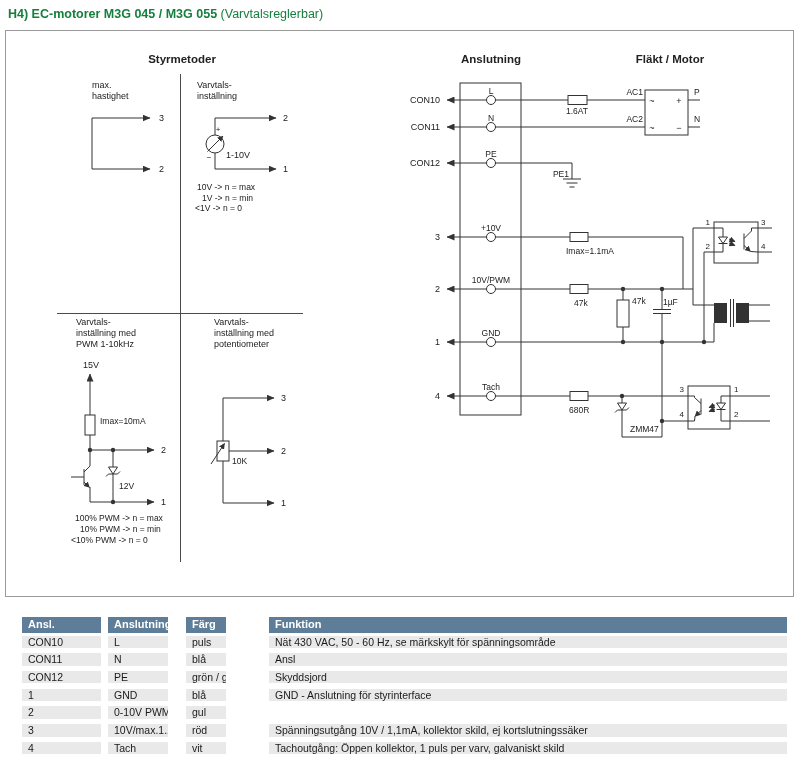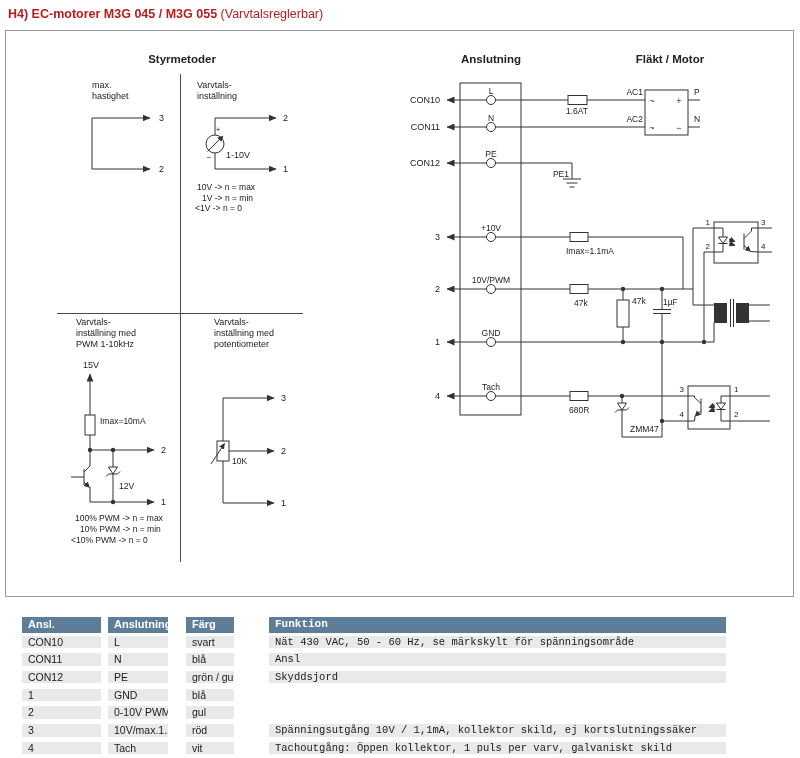--- a/index.html
+++ b/index.html
@@ -1,41 +1,41 @@
 <!DOCTYPE html>
 <html><head>
 <meta charset="utf-8">
 <style>
   html,body{margin:0;padding:0;}
   body{
     width:800px;height:758px;position:relative;overflow:hidden;background:#fff;
     font-family:"Liberation Sans","DejaVu Sans",sans-serif;color:#111;
   }
-  .title{position:absolute;left:8px;top:7px;font-size:12.5px;color:#b91c1c;white-space:nowrap;}
+  .title{position:absolute;left:8px;top:7px;font-size:12.5px;color:#15803d;white-space:nowrap;}
   .title .b{font-weight:bold;}
   svg.diag{position:absolute;left:0;top:0;}
   svg.diag line, svg.diag polyline, svg.diag path.w{stroke:#333;stroke-width:1;fill:none;}
   svg.diag .thin{stroke:#4a4a4a;}
   svg.diag .border{fill:none;stroke:#9a9a9a;stroke-width:1;}
   svg.diag rect.comp{fill:#fff;stroke:#333;stroke-width:1;}
   svg.diag rect.blk{fill:#333;stroke:none;}
   svg.diag circle.term{fill:#fff;stroke:#333;stroke-width:1;}
   svg.diag circle.node{fill:#333;stroke:none;}
   svg.diag polygon.dio{fill:none;stroke:#333;stroke-width:1;}
   svg.diag text{fill:#222;font-family:"Liberation Sans","DejaVu Sans",sans-serif;}
   .t8{font-size:8px;} .t85{font-size:8.5px;} .t9{font-size:9px;}
   .tb{font-size:11.5px;font-weight:bold;fill:#000;}
   .mid{text-anchor:middle;} .end{text-anchor:end;}
   .tbl{position:absolute;left:0;top:0;width:800px;height:758px;}
   .trow{position:absolute;left:16px;width:800px;height:12.5px;}
   .trow .c{position:absolute;top:0;height:100%;box-sizing:border-box;padding-left:6px;
     background:#e9e9e9;font-size:10.5px;line-height:12.5px;color:#1a1a1a;white-space:nowrap;overflow:hidden;}
   .trow.thead{height:15.5px;}
   .trow.thead .c{background:#5e7d98;color:#fff;font-weight:bold;font-size:11px;line-height:15.5px;}
-  .c0{left:6px;width:79px;} .c1{left:92px;width:60px;} .c2{left:170px;width:48px;} .c3{left:253px;width:457px;font-family:Liberation Mono, monospace;}
+  .c0{left:6px;width:79px;} .c1{left:92px;width:60px;} .c2{left:170px;width:40px;} .c3{left:253px;width:518px;}
 </style>
 </head>
 <body>
 
 <div class="title"><span class="b">H4) EC-motorer M3G 045 / M3G 055</span>&nbsp;<span>(Varvtalsreglerbar)</span></div>
 
 <svg class="diag" width="800" height="605" viewBox="0 0 800 605">
   <defs>
     <marker id="ah" viewBox="0 0 8 7" refX="7.5" refY="3.5" markerWidth="8" markerHeight="7" orient="auto">
         <path d="M0,0 L8,3.5 L0,7 Z" fill="#333"></path>
@@ -318,39 +318,40 @@
 <div class="tbl">
   <div class="trow thead" style="top:617px">
     <div class="c c0">Ansl.</div>
     <div class="c c1">Anslutning</div>
     <div class="c c2">Färg</div>
     <div class="c c3">Funktion</div>
   </div>
   <div class="trow" style="top:635.5px">
     <div class="c c0">CON10</div>
     <div class="c c1">L</div>
-    <div class="c c2">svart</div>
+    <div class="c c2">puls</div>
     <div class="c c3">Nät 430 VAC, 50 - 60 Hz, se märkskylt för spänningsområde</div>
   </div>
   <div class="trow" style="top:653.2px">
     <div class="c c0">CON11</div>
     <div class="c c1">N</div>
     <div class="c c2">blå</div>
     <div class="c c3">Ansl</div>
   </div>
   <div class="trow" style="top:670.9px">
     <div class="c c0">CON12</div>
     <div class="c c1">PE</div>
     <div class="c c2">grön / gul</div>
     <div class="c c3">Skyddsjord</div>
   </div>
   <div class="trow" style="top:688.6px">
     <div class="c c0">1</div>
     <div class="c c1">GND</div>
     <div class="c c2">blå</div>
+    <div class="c c3">GND - Anslutning för styrinterface</div>
   </div>
   <div class="trow" style="top:706.3px">
     <div class="c c0">2</div>
     <div class="c c1">0-10V PWM</div>
     <div class="c c2">gul</div>
   </div>
   <div class="trow" style="top:724px">
     <div class="c c0">3</div>
     <div class="c c1">10V/max.1.1mA</div>
     <div class="c c2">röd</div>

